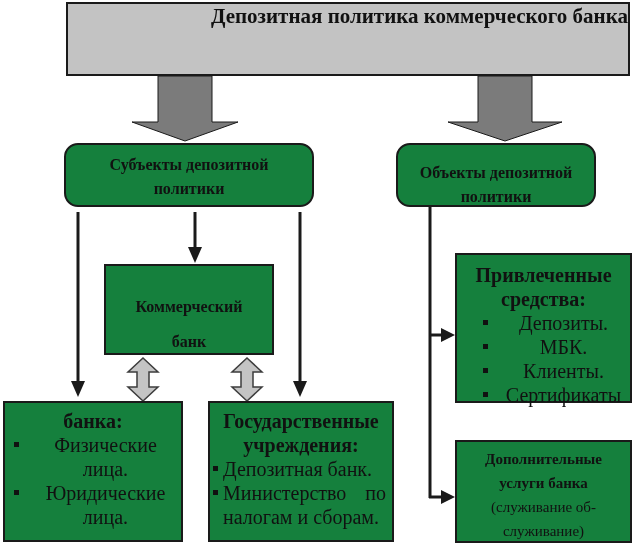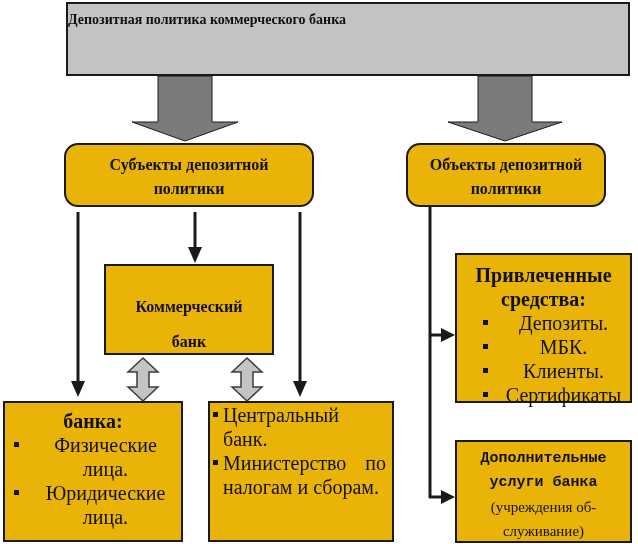--- a/index.html
+++ b/index.html
@@ -3,35 +3,35 @@
 <meta charset="utf-8">
 <style>
   html,body { margin:0; padding:0; background:#ffffff; }
   .canvas {
     position:relative; width:638px; height:544px; background:#ffffff;
     font-family:"Liberation Serif", serif; color:#111;
     overflow:hidden;
   }
   svg.arrows { position:absolute; left:0; top:0; z-index:1; }
   .box {
-    position:absolute; box-sizing:border-box; background:#eab308;
+    position:absolute; box-sizing:border-box; background:#15803d;
     border:2px solid #1a1a1a; z-index:2;
   }
   .rounded { border-radius:14px; }
-  .bold { font-weight:bold;font-family:Liberation Mono, monospace; }
+  .bold { font-weight:bold; }
   .line { display:block; }
 
   #top-box {
     left:66px; top:2px; width:564px; height:74px;
-    padding-top:8px; text-align:left; font-weight:bold; font-size:14px;
+    text-align:right; font-weight:bold; font-size:21px;
   }
   #subjects-box { left:64px; top:143px; width:250px; height:64px;
     padding-top:8px; text-align:center; font-weight:bold; font-size:16px; line-height:24px; }
-  #objects-box { left:406px; top:143px; width:200px; height:64px;
-    padding-top:8px; text-align:center; font-weight:bold; font-size:16px; line-height:24px; }
+  #objects-box { left:396px; top:143px; width:200px; height:64px;
+    padding-top:16px; text-align:center; font-weight:bold; font-size:16px; line-height:24px; }
 
   #bank-box { left:104px; top:264px; width:170px; height:91px;
     text-align:center; font-weight:bold; font-size:16px; padding-top:32px; }
   #bank-box .line1 { margin-bottom:17px; }
 
   .list-box { font-size:20px; line-height:24px; }
   .list-box .title { text-align:center; font-weight:bold; padding-top:6px; }
   .li { position:relative; }
   .sq { position:absolute; width:5px; height:5px; background:#111; top:9px; }
   .li-text { display:block; white-space:pre-line;text-align:center; }
@@ -109,23 +109,27 @@
       <span class="li-text">Физические лица.</span>
     </div>
     <div class="li">
       <span class="sq"></span>
       <span class="li-text">Юридические
 лица.</span>
     </div>
   </div>
 
   <div id="state-box" class="box list-box">
+    <div class="title">
+      <span class="line">Государственные</span>
+      <span class="line">учреждения:</span>
+    </div>
     <div class="li">
       <span class="sq"></span>
-      <span class="li-text">Центральный банк.</span>
+      <span class="li-text">Депозитная банк.</span>
     </div>
     <div class="li">
       <span class="sq"></span>
       <span class="li-text">Министерство по налогам и сборам.</span>
     </div>
   </div>
 
   <div id="attracted-box" class="box list-box">
     <div class="title">
       <span class="line">Привлеченные</span>
@@ -145,17 +149,17 @@
     </div>
     <div class="li">
       <span class="sq"></span>
       <span class="li-text">Сертификаты</span>
     </div>
   </div>
 
   <div id="services-box" class="box">
     <span class="line bold">Дополнительные</span>
     <span class="line bold">услуги банка</span>
-    <span class="line">(учреждения об-</span>
+    <span class="line">(служивание об-</span>
     <span class="line">служивание)</span>
   </div>
 
 </div>
 
 </body></html>

